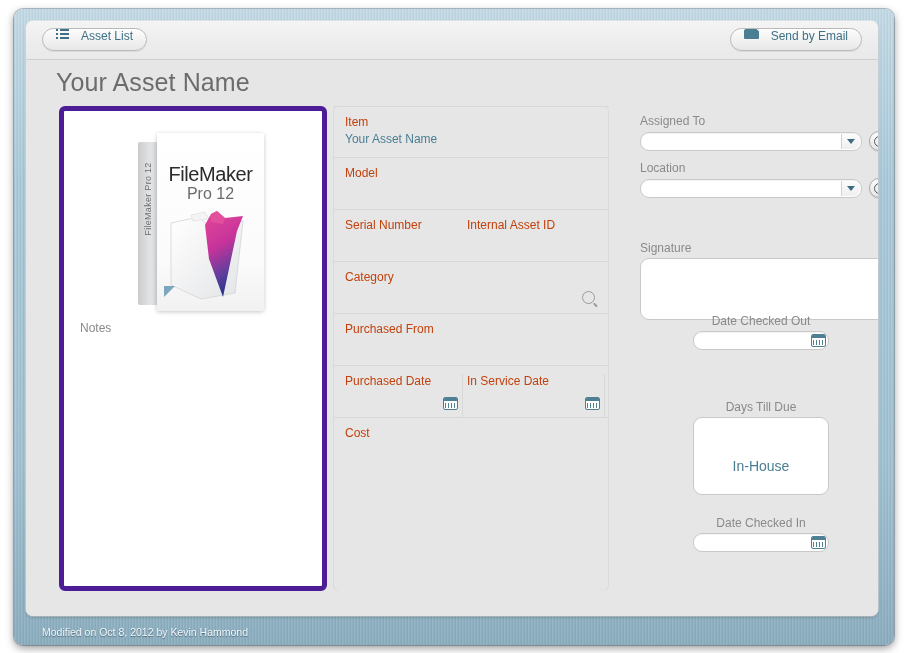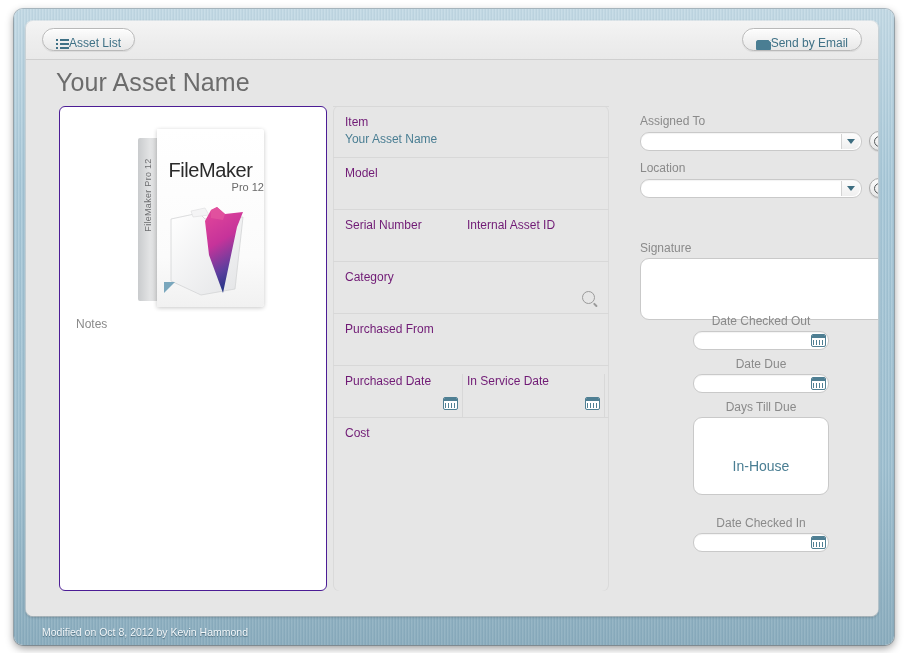--- a/index.html
+++ b/index.html
@@ -67,22 +67,22 @@
     height: 38px;
     background: linear-gradient(to bottom, #f4f4f4 0%, #ededed 55%, #e9e9e9 100%);
     border-bottom: 1px solid #cfcfcf;
   }
 
   .pill-btn {
     position: absolute;
     top: 7px;
     height: 23px;
     display: flex;
-    align-items: flex-end;
-    gap: 0;
+    align-items: flex-start;
+    gap: 12px;
     padding: 0 13px;
     border-radius: 12px;
     background: linear-gradient(to bottom, #fdfdfd 0%, #f2f2f2 50%, #e8e8e8 100%);
     border: 1px solid #b9b9b9;
     box-shadow: 0 1px 0 rgba(255,255,255,0.9) inset, 0 1px 1px rgba(0,0,0,0.07);
     cursor: pointer;
     box-sizing: border-box;
   }
   .pill-btn .btn-label {
     font-size: 12px;
@@ -154,21 +154,21 @@
   }
 
   
   #left-panel {
     position: absolute;
     left: 33px;
     top: 2px;
     width: 268px;
     height: 485px;
     background: #ffffff;
-    border: 1px solid #4c1d95;
+    border: 5px solid #4c1d95;
     border-radius: 6px;
     box-sizing: border-box;
   }
 
   #asset-image-wrap {
     position: absolute;
     left: 0; top: 6px;
     width: 100%;
     height: 210px;
     display: flex;
@@ -199,21 +199,21 @@
   .field-row {
     position: relative;
     box-sizing: border-box;
     border-bottom: 1px solid #d8d8d8;
     padding: 8px 0 0 12px;
   }
   .field-row:last-child { border-bottom: none; }
   .field-row.top { border-top: 1px solid #d8d8d8; }
   .fl {
     font-size: 12px;
-    color: #701a75;
+    color: #c2410c;
     line-height: 14px;
   }
   .fval {
     font-size: 12px;
     color: #4a7e93;
     line-height: 15px;
     margin-top: 3px;
   }
   .col2 {
     display: flex;
@@ -445,22 +445,22 @@
     position: absolute;
     left: 0; right: 0; top: 30px;
     text-align: center;
     font-size: 20px;
     color: #2b2b2b;
     letter-spacing: -0.4px;
   }
   #fm-sub {
     position: absolute;
     left: 0; right: 0; top: 52px;
-    text-align: right;
-    font-size: 11px;
+    text-align: center;
+    font-size: 16px;
     color: #6a6a6a;
   }
   #fm-folder { position: absolute; left: 8px; top: 68px; width: 92px; height: 100px; }
   #fm-logo {
     position: absolute;
     left: 7px; bottom: 9px;
     width: 11px; height: 16px;
   }
   #fm-logo .l1 {
     position: absolute; left: 0; top: 0;
@@ -644,28 +644,20 @@
 
           <div class="rblock" style="left:67px; top:208px;">
             <div class="r-label center">Date Checked Out</div>
             <div class="date-field inp">
               <span class="cal-wrap">
                 <span class="cal-icon"></span>
               </span>
             </div>
           </div>
 
-          <div class="rblock" style="left:67px; top:251px;">
-            <div class="r-label center">Date Due</div>
-            <div class="date-field inp">
-              <span class="cal-wrap">
-                <span class="cal-icon"></span>
-              </span>
-            </div>
-          </div>
 
           <div class="rblock" style="left:67px; top:294px;">
             <div class="r-label center">Days Till Due</div>
             <div id="days-box">
               <span id="days-value">In-House</span>
             </div>
           </div>
 
           <div class="rblock" style="left:67px; top:410px;">
             <div class="r-label center">Date Checked In</div>

